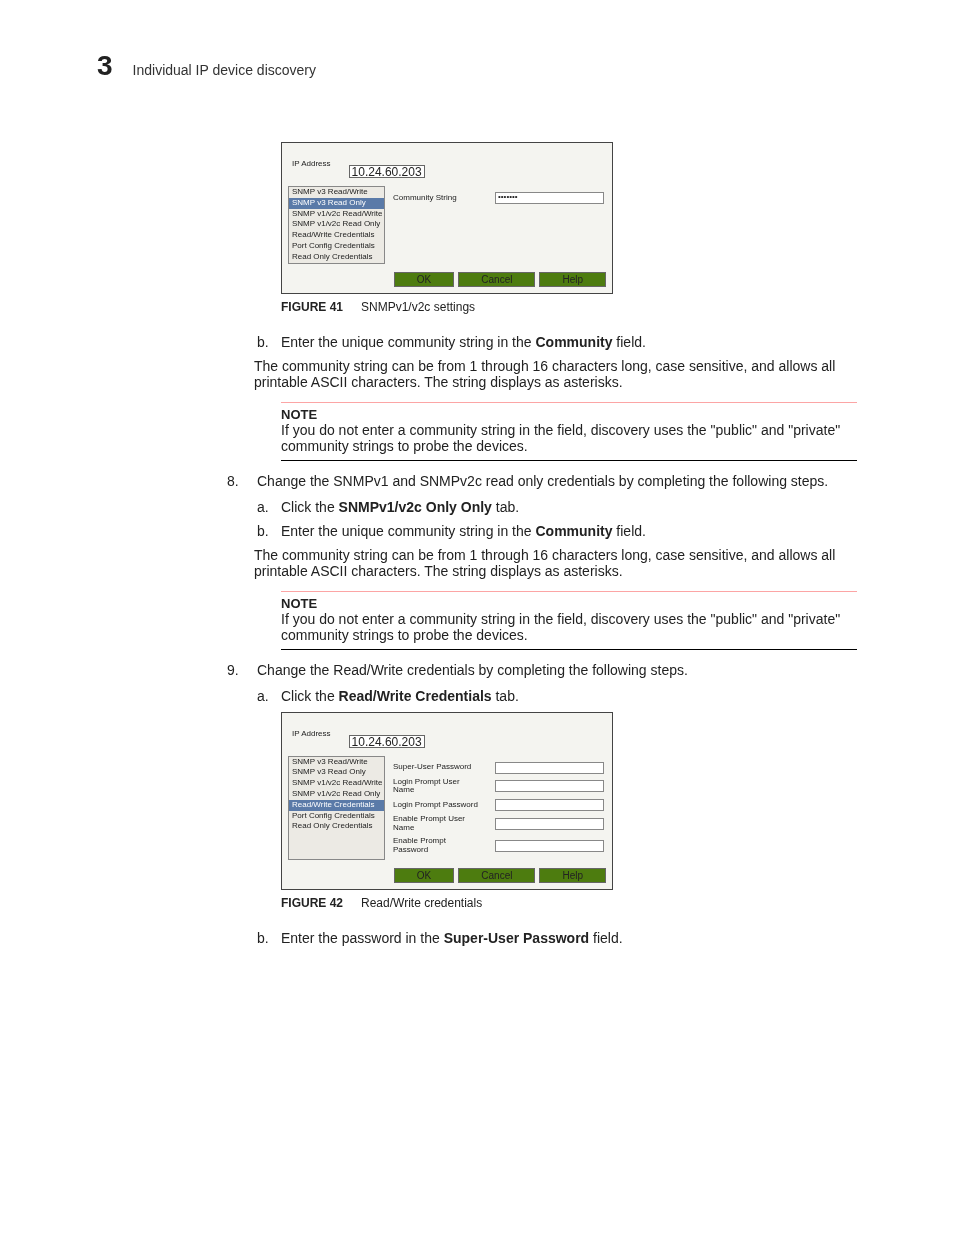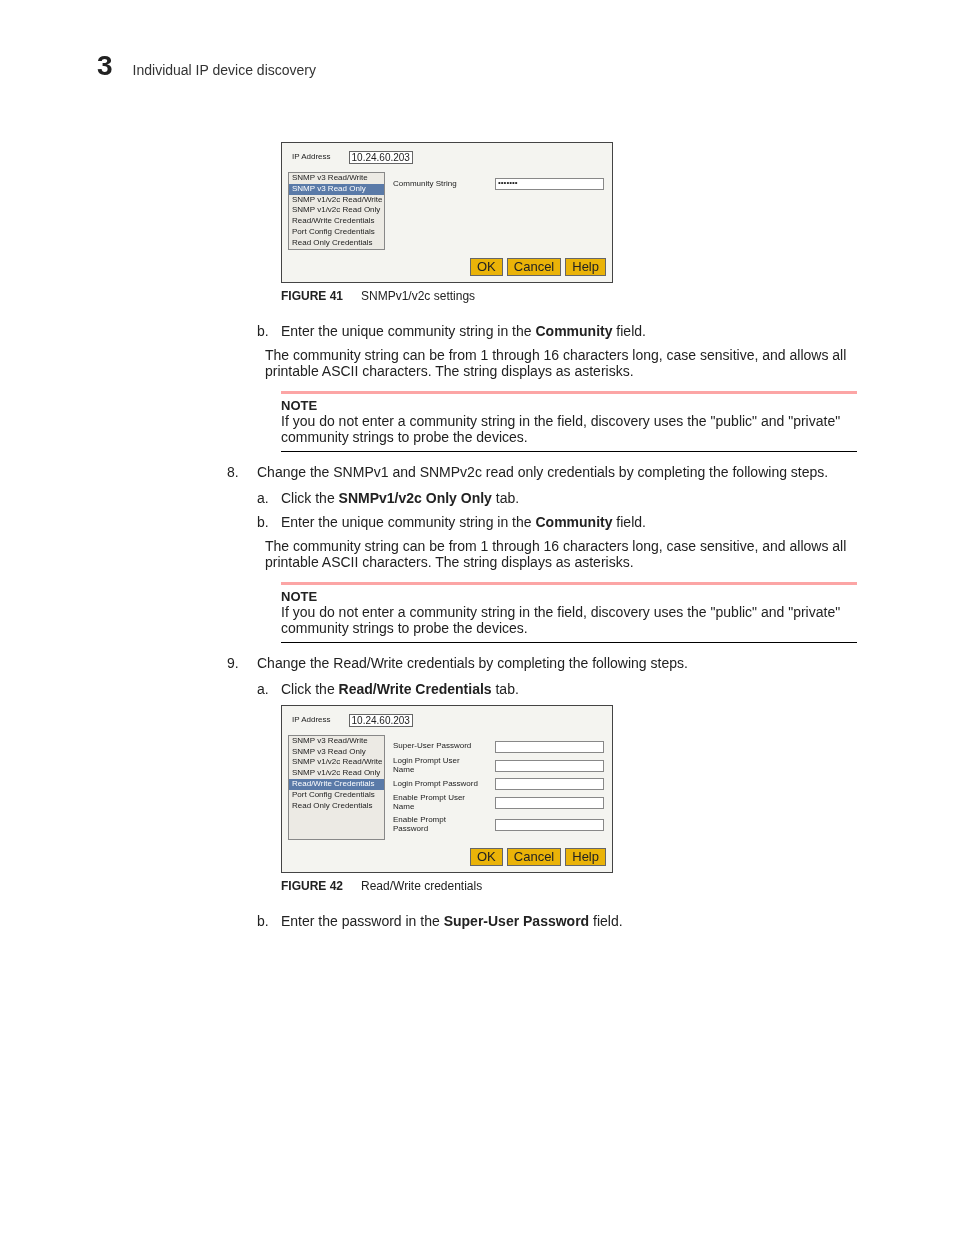--- a/index.html
+++ b/index.html
@@ -39,24 +39,24 @@
     width: 30px;
     flex-shrink: 0;
   }
   .ord-body { flex: 1; }
   .sub-row {
     display: flex;
     margin: 8px 0 8px 30px;
   }
   .sub-num { width: 24px; flex-shrink:0; }
   .sub-body { flex: 1; }
-  .para-indent { margin: 8px 0 8px 38px; }
+  .para-indent { margin: 8px 0 8px 27px; }
   .note-block {
     margin: 12px 0 12px 54px;
-    border-top: 3px solid #fca5a5;
+    border-top: 1px solid #fca5a5;
     border-bottom: 1px solid #000;
     padding: 4px 0 6px 0;
   }
   .note-title { font-weight: bold; font-size: 13px; }
   .figure-caption {
     margin: 6px 0 20px 54px;
     font-size: 12px;
   }
   .figure-caption .fig-label { font-weight: bold; margin-right: 18px; }
   .bold { font-weight: bold; }
@@ -68,21 +68,21 @@
     margin-left: 54px;
     font-size: 8px;
     background: #f4f4f0;
     line-height: 1.1;
   }
   .fig-top {
     padding: 8px 10px 4px 10px;
   }
   .fig-ip-row { display:flex; align-items:center; gap:18px; }
   .fig-ip-input {
-    border:1px solid #666; height:11px; font-size:10px; padding:0 2px; background:#fff;
+    border:1px solid #666; height:11px; font-size:12px; padding:0 2px; background:#fff;margin-top:14px;
   }
   .fig-split { display:flex; }
   .fig-tabs {
     width: 95px;
     border:1px solid #888;
     margin:4px 0 4px 6px;
     background:#eceae4;
   }
   .fig-tab {
     padding: 1px 3px;
@@ -98,21 +98,21 @@
     display:flex; align-items:center; gap:12px; margin:4px 0;
   }
   .fig-field label { width: 90px; }
   .fig-input {
     flex:1; border:1px solid #888; height:10px; background:#fff;
   }
   .fig-buttons {
     display:flex; justify-content:flex-end; gap:4px; padding:4px 6px 6px;
   }
   .fig-btn {
-    border:1px solid #666; background:#eab308; font-size:13px; padding:1px 6px;
+    border:1px solid #666; background:#4d7c0f; font-size:10px; padding:1px 22px;
   }
 </style>
 </head>
 <body>
 
 <div class="page">
   <div class="page-header">
     <span class="chap-num">3</span>
     <span class="chap-title">Individual IP device discovery</span>
   </div>

